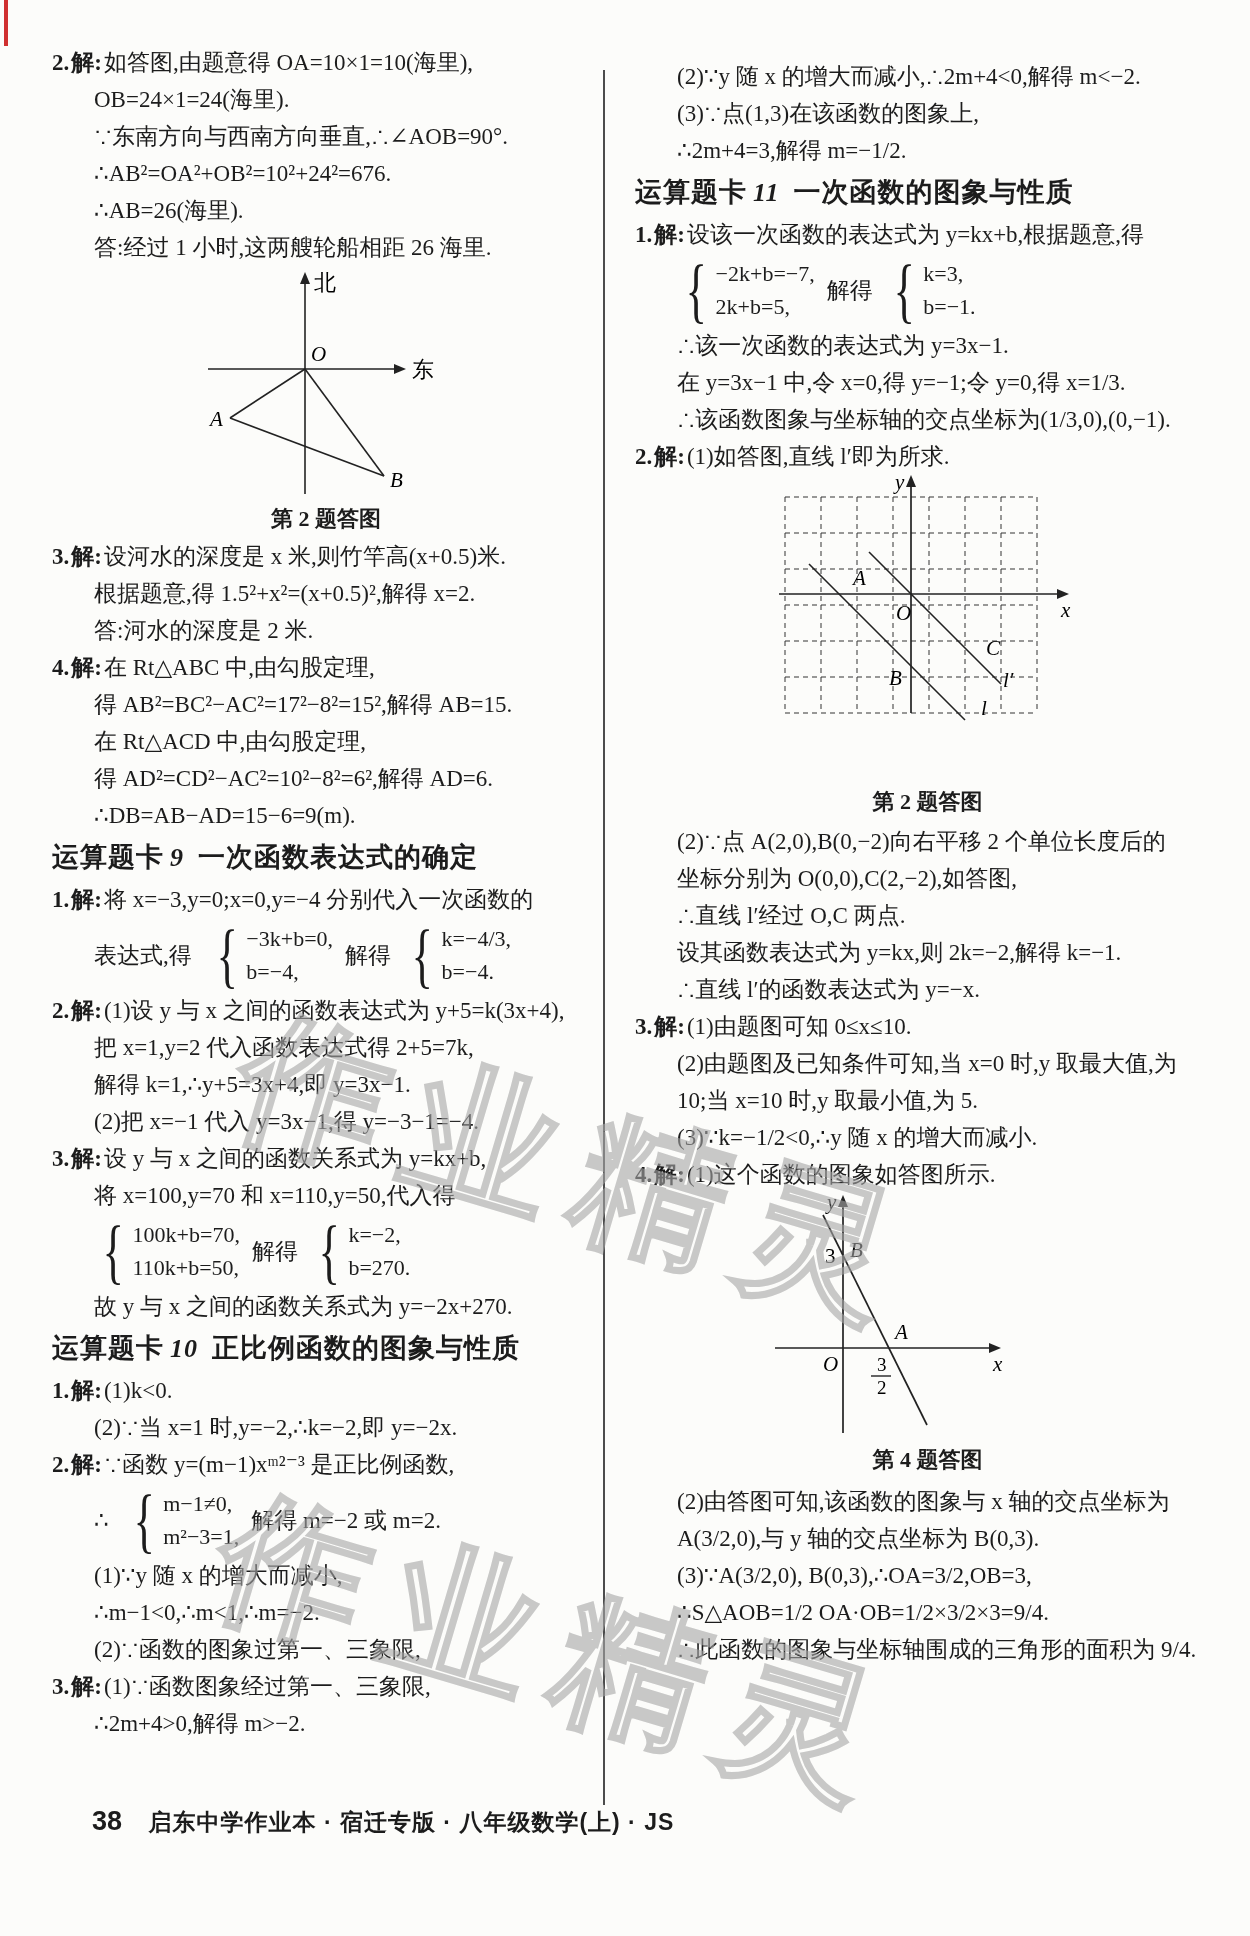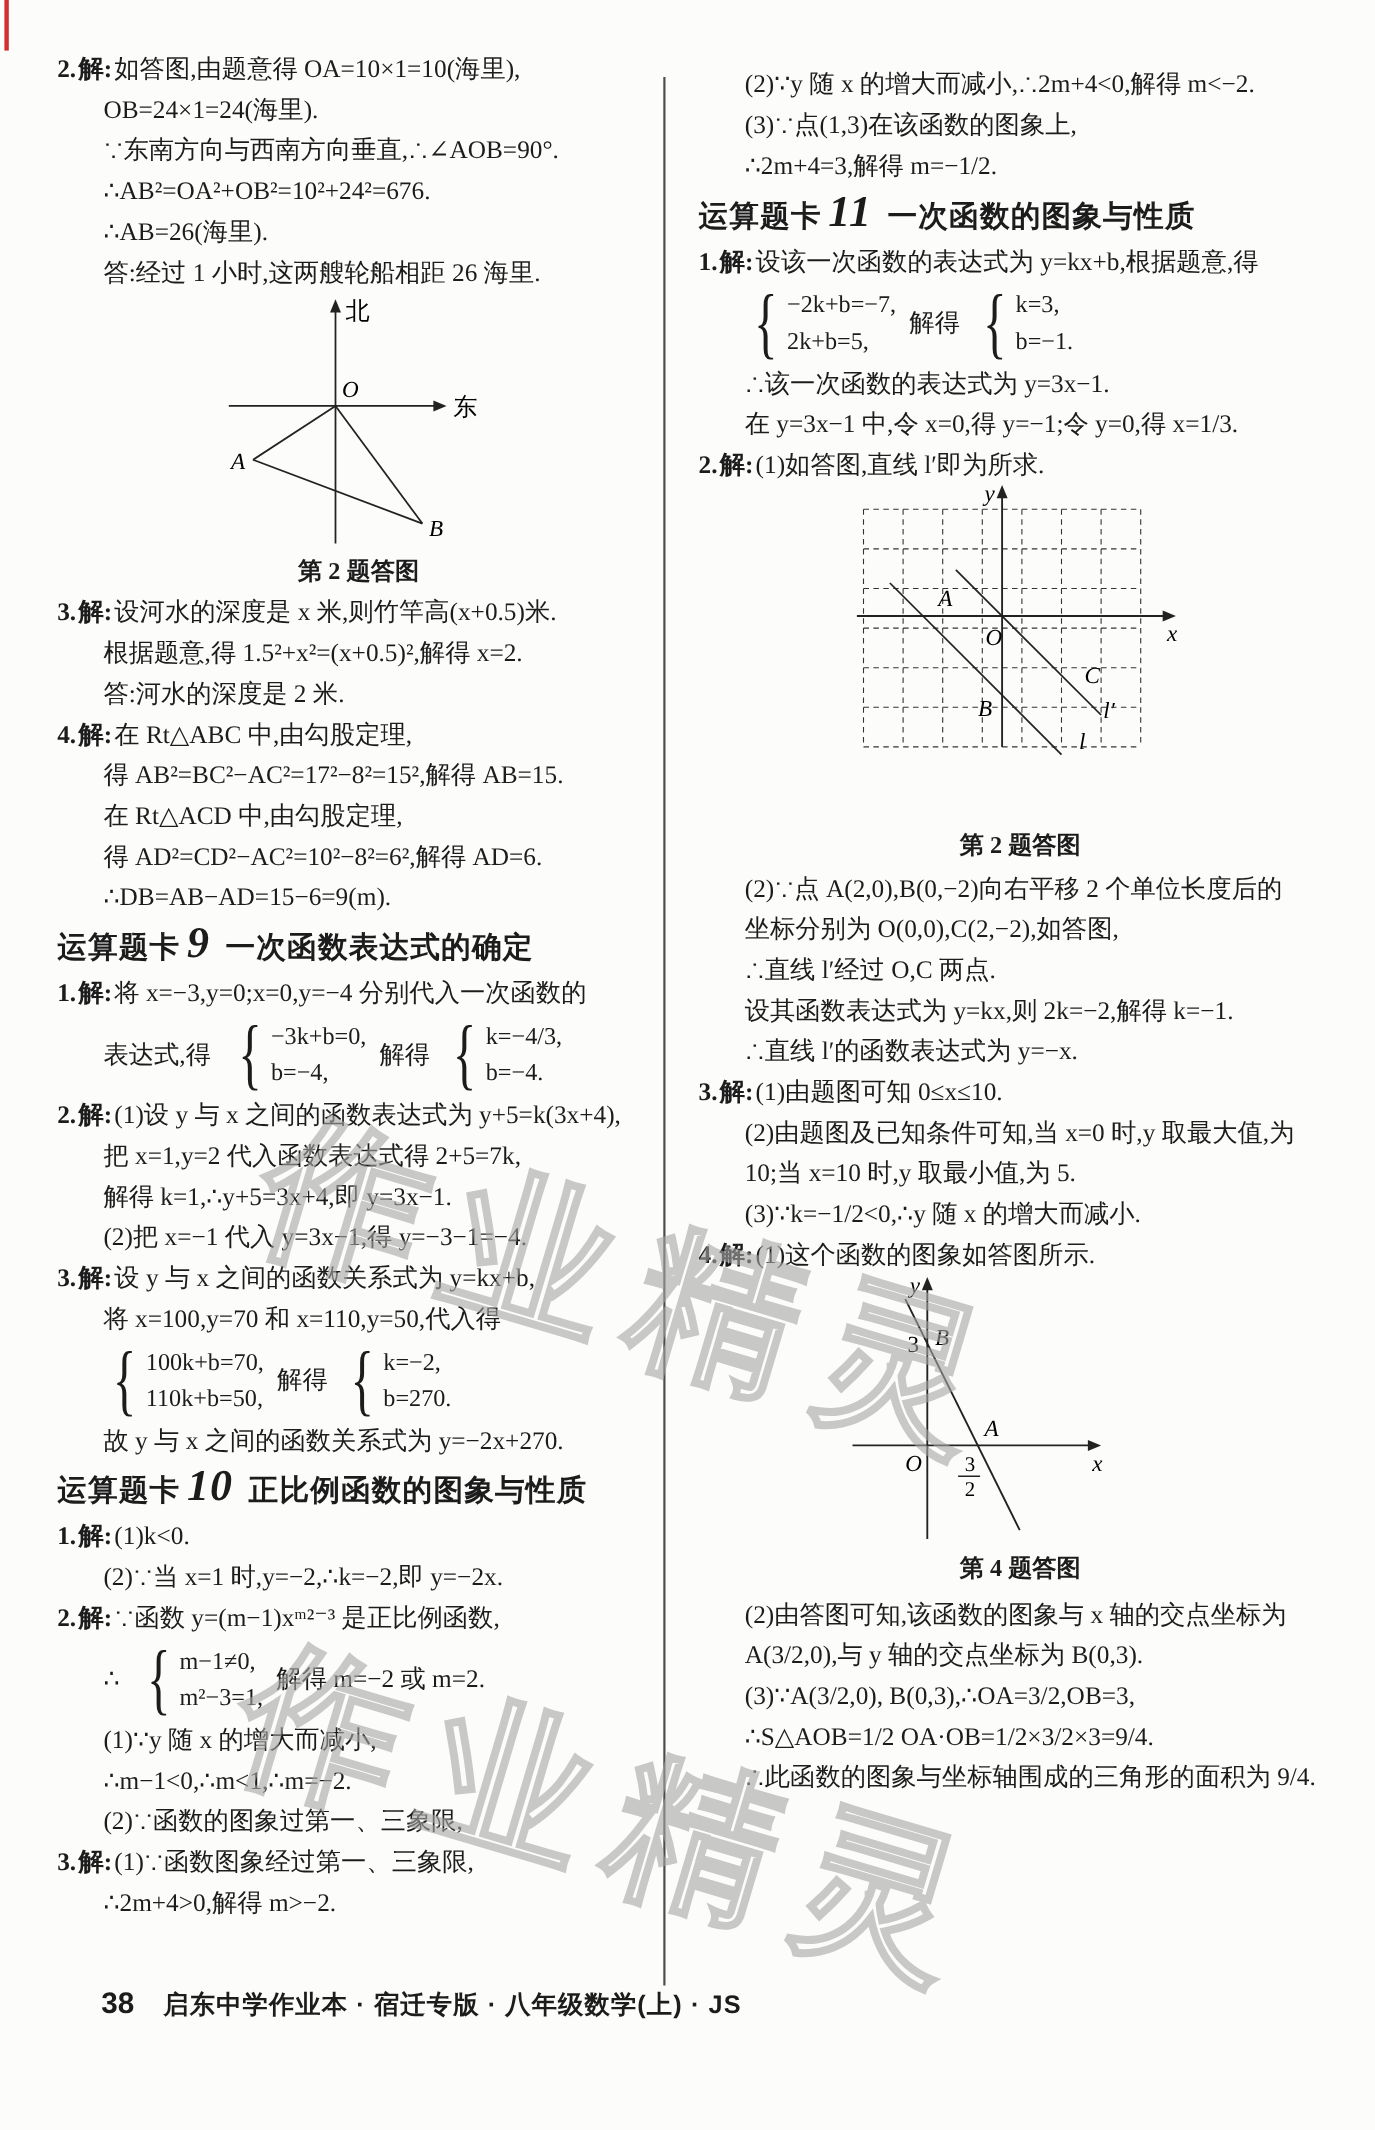--- a/index.html
+++ b/index.html
@@ -16,21 +16,21 @@
   .sysl{display:flex;align-items:center;min-height:74px;}
   .brace{font-size:72px;font-weight:300;line-height:70px;transform:scaleX(.62);
          margin:0 2px;display:inline-block;}
   .syscol{display:inline-flex;flex-direction:column;}
   .syscol span{font-size:22px;line-height:33px;}
   .pre{margin-right:16px;}
   .mid{margin:0 12px;}
   .cardhdr{min-height:46px;line-height:46px;font-size:27px;font-weight:bold;
            font-family:"Liberation Sans","DejaVu Sans",sans-serif;letter-spacing:1px;
            white-space:nowrap;}
-  .hnum{font-family:"Liberation Serif",serif;font-style:italic;font-size:40px;
+  .hnum{font-family:"Liberation Serif",serif;font-style:italic;font-size:26px;
         margin:0 14px 0 6px;}
   .figure{position:relative;text-align:center;}
   .figcap{font-size:22px;line-height:30px;text-align:center;font-weight:bold;}
   svg text{font-family:"Liberation Serif","DejaVu Serif",serif;}
   .itl{font-style:italic;}
   .wm{position:absolute;font-family:"Liberation Sans","DejaVu Sans",sans-serif;
       font-size:150px;font-weight:700;letter-spacing:26px;white-space:nowrap;
       color:transparent;-webkit-text-stroke:2.5px #a6a6a6;opacity:.6;
       transform:rotate(16.5deg);transform-origin:left top;pointer-events:none;z-index:5;}
   #divider{position:absolute;left:603px;top:70px;width:2px;height:1735px;background:#4c4c4c;}
@@ -178,20 +178,21 @@
           </span>
           <span class="mid">解得</span>
           <span class="brace">{</span>
           <span class="syscol">
             <span class="sysrow">k=3,</span>
             <span class="sysrow">b=−1.</span>
           </span>
         </div>
         <div class="line"><span class="txt">∴该一次函数的表达式为 y=3x−1.</span></div>
         <div class="line"><span class="txt">在 y=3x−1 中,令 x=0,得 y=−1;令 y=0,得 x=1/3.</span></div>
+        <div class="line"><span class="txt">∴该函数图象与坐标轴的交点坐标为(1/3,0),(0,−1).</span></div>
         <div class="line fl"><span class="lnum">2.</span><span class="jie">解:</span><span class="txt">(1)如答图,直线 l′即为所求.</span></div>
       </div>
 
     <div class="figure" style="height:348px;">
       <svg width="330" height="312" viewBox="0 0 330 312" style="margin-left:130px;display:block;">
         <g stroke="#333" stroke-width="1" stroke-dasharray="5,4">
           <line x1="20" y1="22" x2="272" y2="22"></line>
             <line x1="20" y1="58" x2="272" y2="58"></line>
           <line x1="20" y1="94" x2="272" y2="94"></line>
             <line x1="20" y1="130" x2="272" y2="130"></line>

